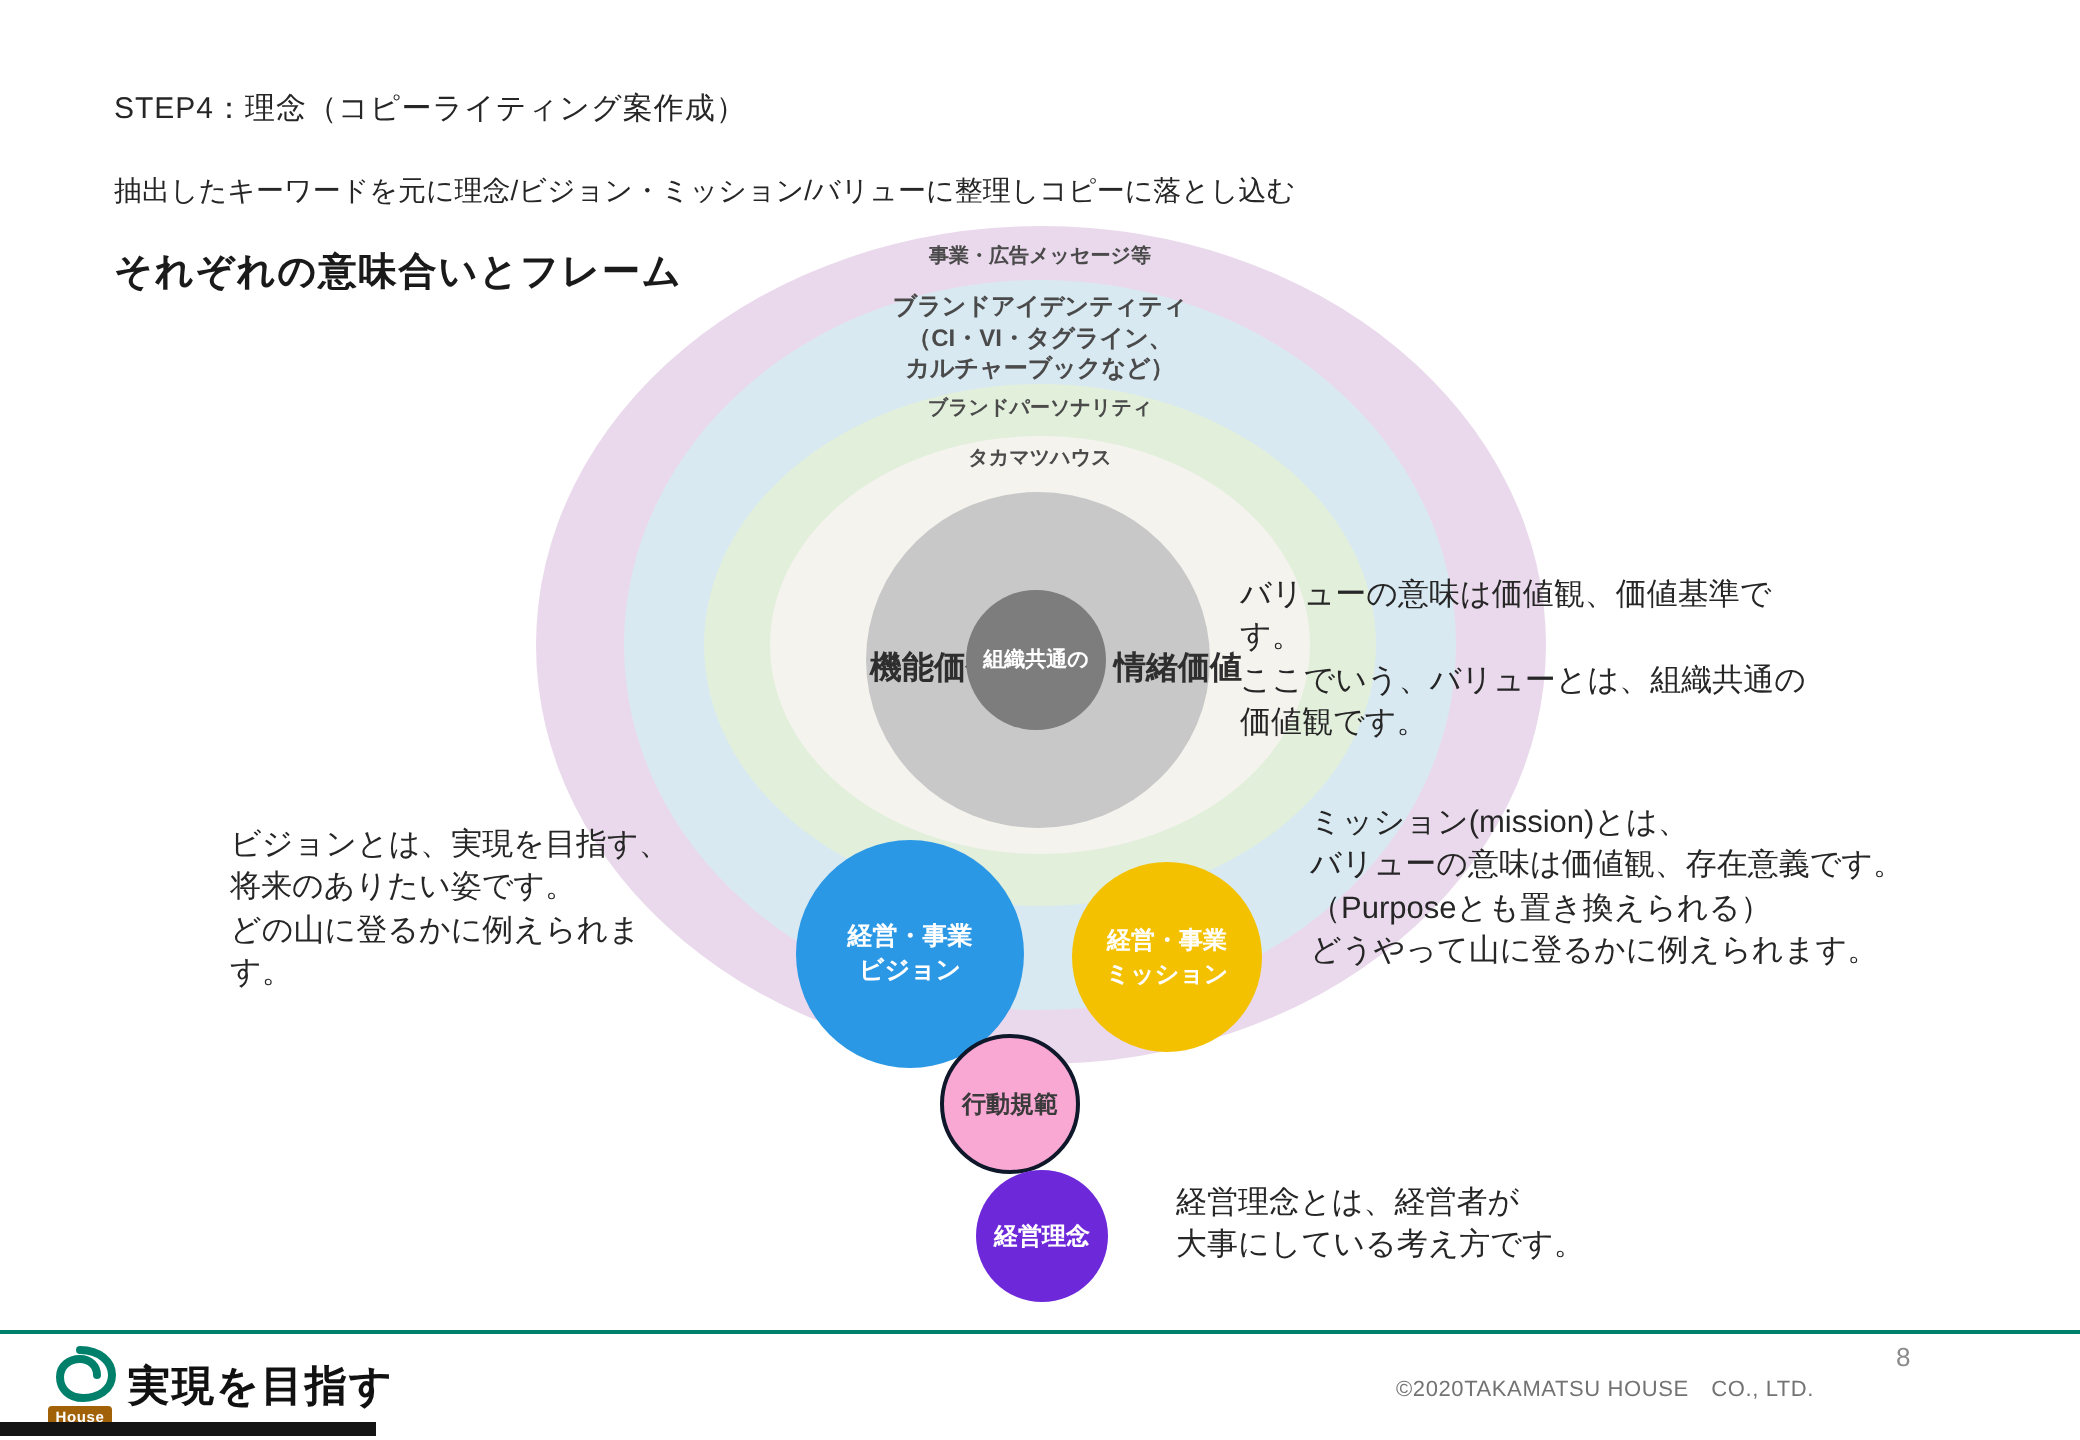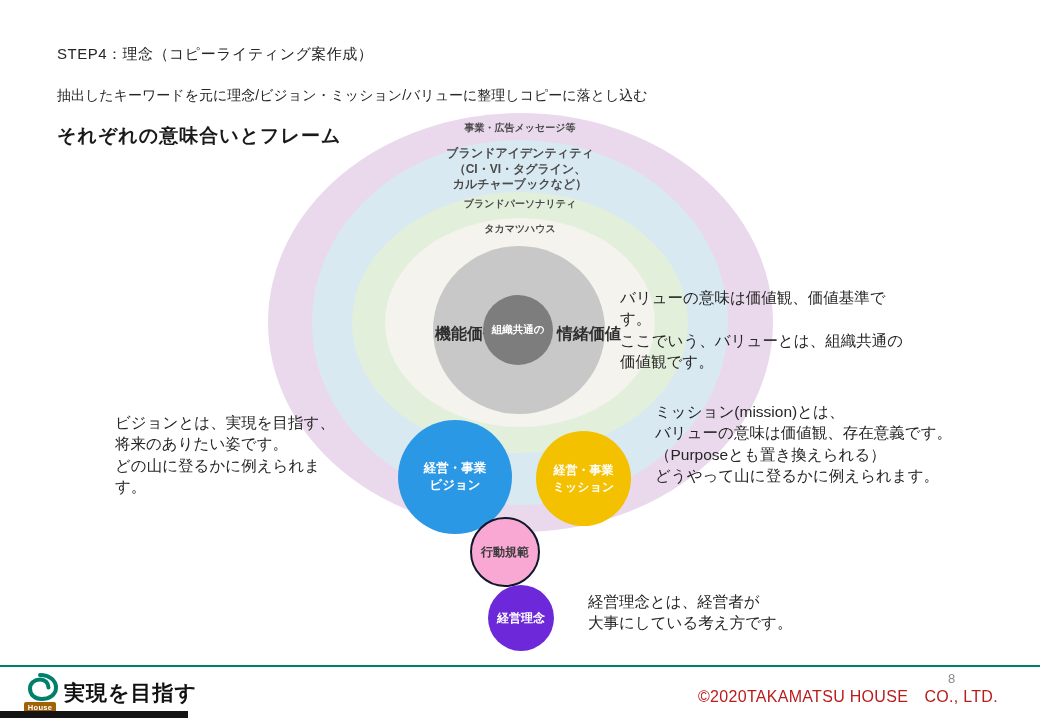--- a/index.html
+++ b/index.html
@@ -103,21 +103,21 @@
     font-size: 7.5px; font-weight: bold;
     padding: 1px 4px 1px 4px; border-radius: 2px;
     letter-spacing: 0.3px;
   }
   .company-name {
     left: 64px; top: 679px;
     font-size: 21px; font-weight: bold; color: #111111; letter-spacing: 1px;
   }
   .copyright {
     left: 698px; top: 687px;
-    font-size: 16px; color: #b91c1c; letter-spacing: 0.3px;
+    font-size: 11px; color: #737373; letter-spacing: 0.3px;
   }
   .page-number {
     left: 948px; top: 671px;
     font-size: 13px; color: #8a8a8a;
   }
   .bottom-bar { left: 0; top: 711px; width: 188px; height: 7px; background: #141414; }
 </style>
 </head>
 <body>
 

